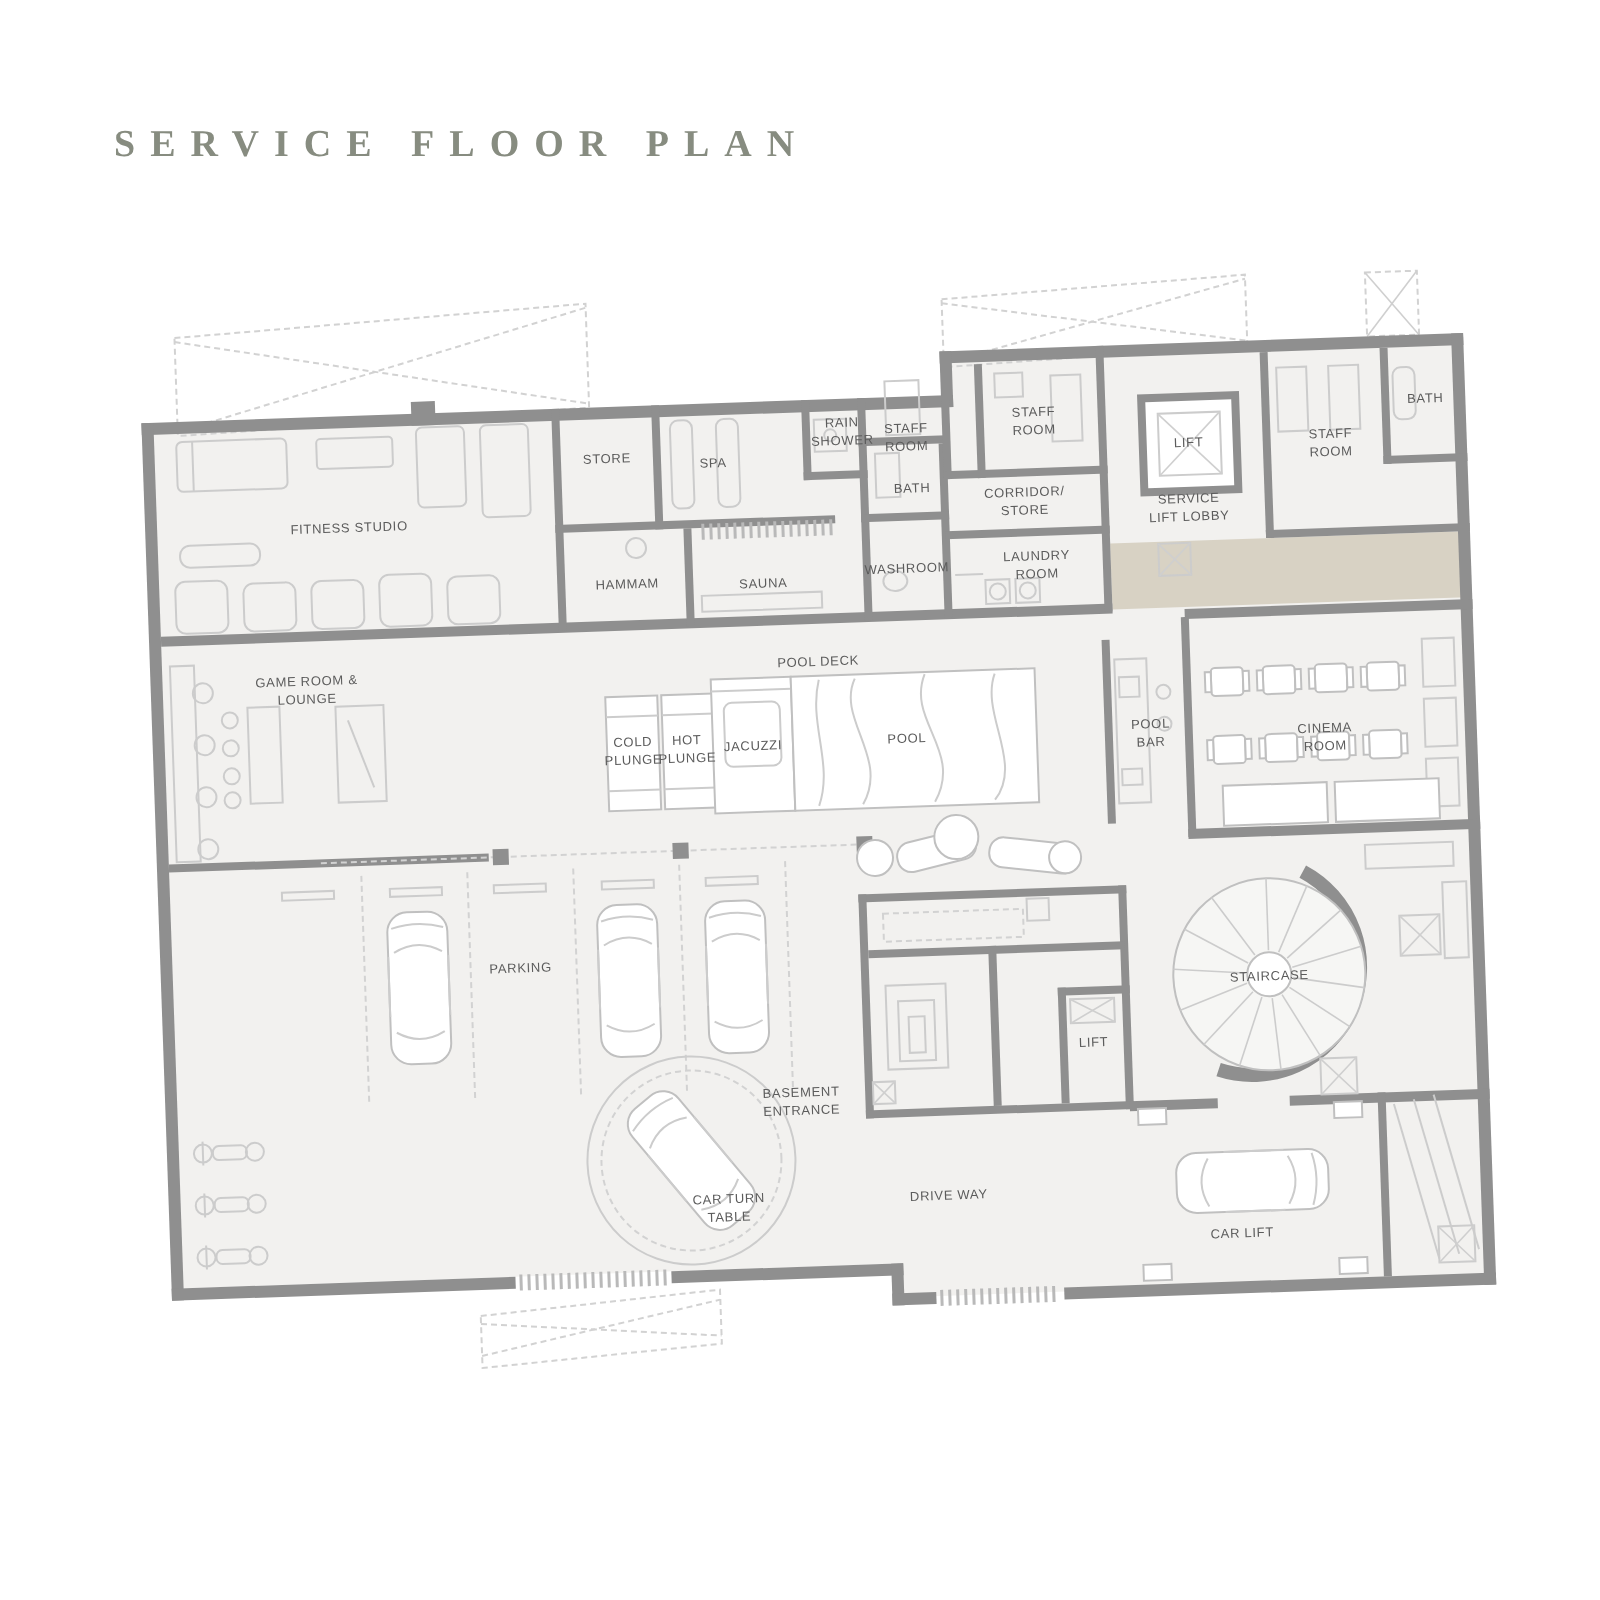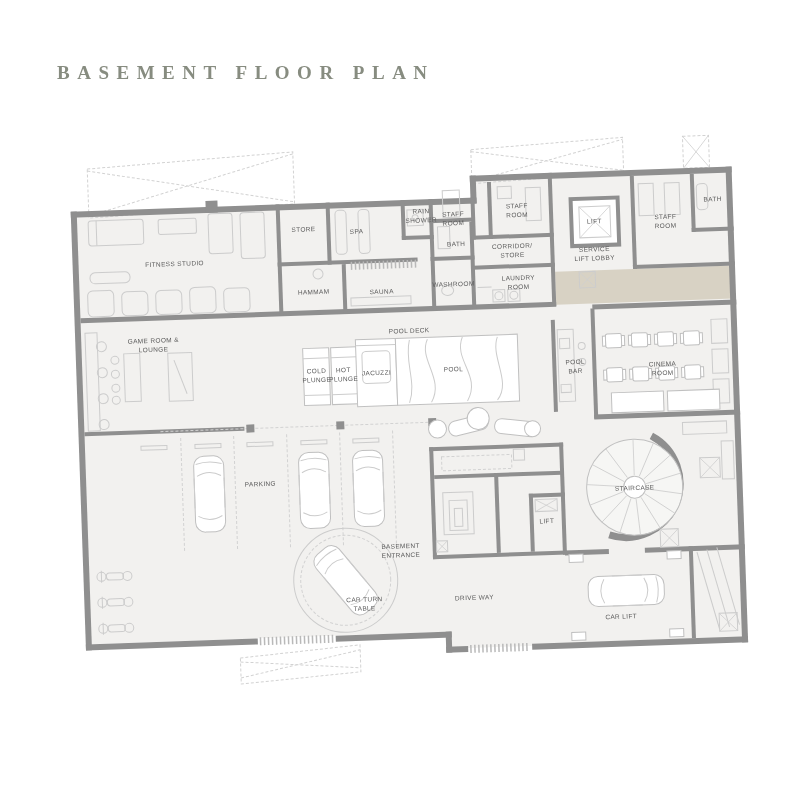--- a/index.html
+++ b/index.html
@@ -13,21 +13,21 @@
   .wall{fill:#8f8f8f;}
   .furn{stroke:#c0c0c0;fill:#ffffff;stroke-width:1;}
   .furn2{stroke:#cccccc;fill:none;stroke-width:1;}
   .dash{stroke:#d2d2d2;stroke-dasharray:3 2;fill:none;stroke-width:1;}
   .hatch{stroke:#b9b9b9;stroke-width:8;stroke-dasharray:1.5 2.5;fill:none;}
   .xline{stroke:#cfcfcf;stroke-width:.8;}
 </style>
 </head>
 <body>
 
-<div class="title">BASEMENT FLOOR PLAN</div>
+<div class="title">SERVICE FLOOR PLAN</div>
 
 <svg width="800" height="800" viewBox="0 0 800 800">
   <defs>
     <g id="car-v">
       <rect x="-15" y="-38" width="30" height="76" rx="10" class="furn"></rect>
       <path d="M -12 -18 Q 0 -25 12 -18" class="furn2"></path>
       <path d="M -13 -30 Q 0 -34 13 -30" class="furn2"></path>
       <path d="M -12 22 Q 0 29 12 22" class="furn2"></path>
       <line x1="-15" y1="-16" x2="-15" y2="14" class="furn2"></line>
       <line x1="15" y1="-16" x2="15" y2="14" class="furn2"></line>

